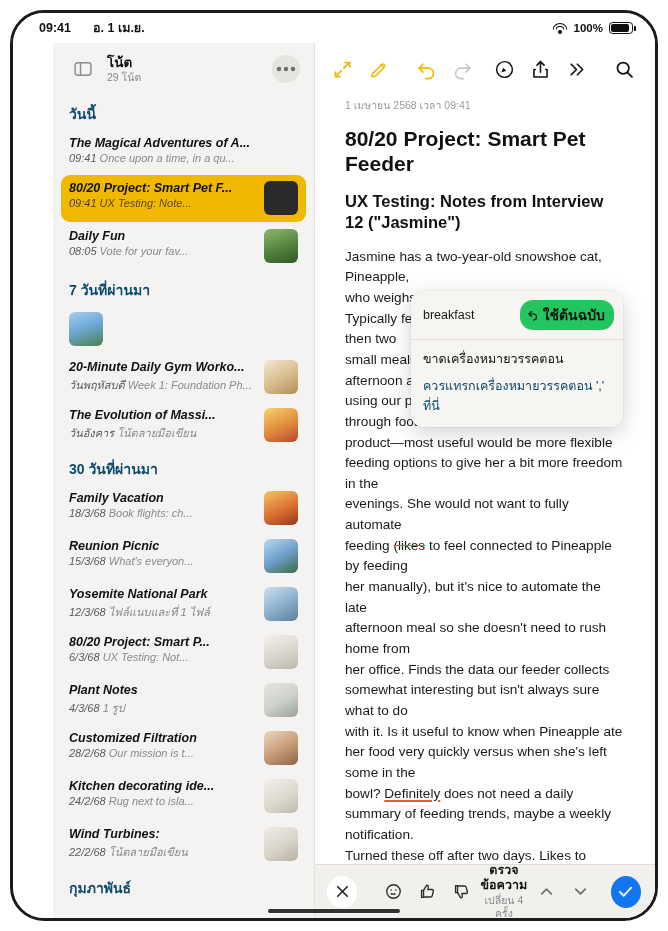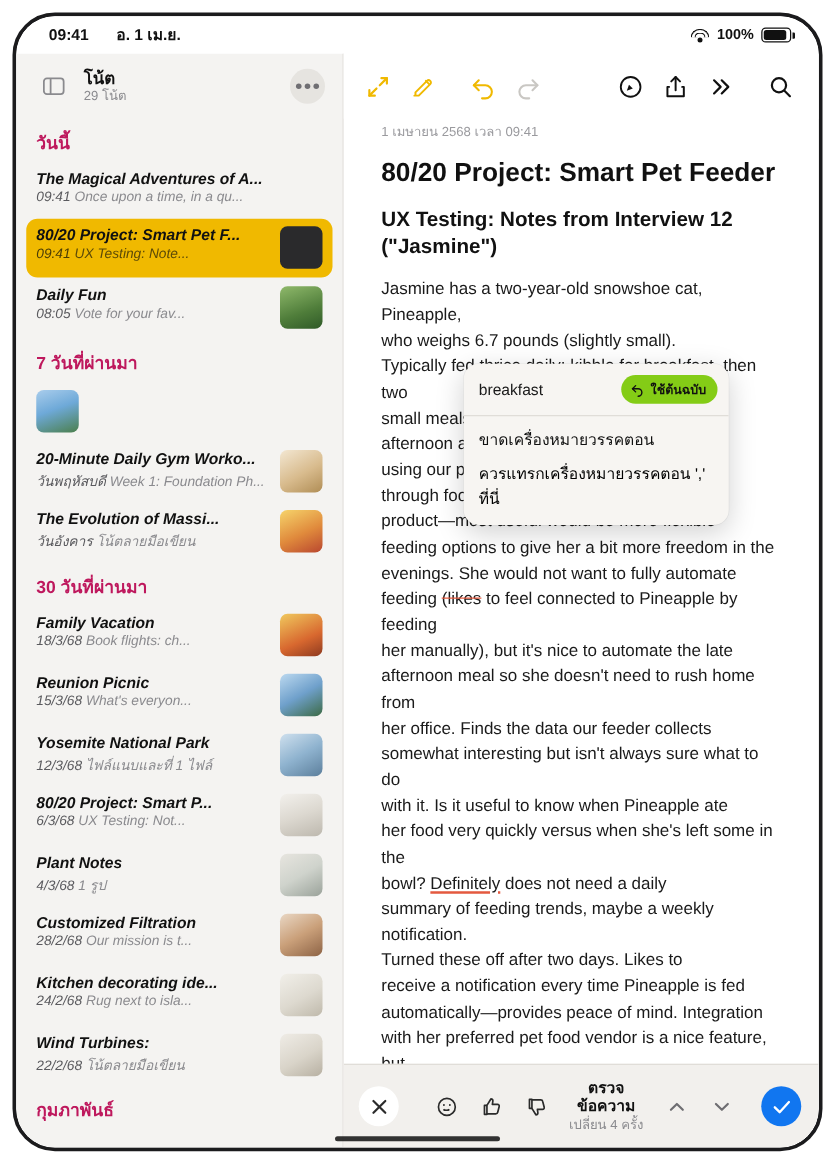--- a/index.html
+++ b/index.html
@@ -61,21 +61,21 @@
     width: 24px; height: 12px; border: 1.4px solid #111; border-radius: 3.5px;
     position: relative; display:inline-block;
   }
   .batt::after {
     content:""; position:absolute; right:-3.5px; top:3.4px;
     width:2px; height:4.5px; background:#111; border-radius:0 1px 1px 0;
   }
   .batt i { position:absolute; left:1.4px; top:1.4px; bottom:1.4px; width:18px; background:#111; border-radius:2px; }
 
   
-  .body { flex: 1; display: flex; min-height: 0; }
+  .body { flex: 1; display: flex; min-height: 0; padding-left: 40px; }
 
   
   .sidebar {
     width: 262px; flex: 0 0 262px;
     background: #f4f3f1;
     border-right: 1px solid #e2e0dc;
     display: flex; flex-direction: column;
     min-height: 0;
   }
   .sb-top {
@@ -90,21 +90,21 @@
     width: 28px; height: 28px; border-radius: 50%;
     display: flex; align-items: center; justify-content: center;
     color: #8a8a8e;
   }
   .icon-btn.circ { background: #e6e4e0; color: #6f6e72; }
   .sidebar-toggle svg { width: 20px; height: 20px; }
   .sb-top .spacer { flex: 1; }
 
   .sb-scroll { flex: 1; overflow: hidden; padding-bottom: 4px; }
   .sb-group {
-    font-size: 14px; font-weight: 700; color: #be185d;
+    font-size: 14px; font-weight: 700; color: #0c4a6e;
     padding: 8px 16px 5px 16px;
   }
   .note-row {
     margin: 0 8px 1px 8px;
     padding: 6px 8px 7px 8px;
     border-radius: 9px;
     display: flex; align-items: flex-start; gap: 8px;
     min-height: 44px;
     font-style: italic;
   }
@@ -183,37 +183,37 @@
     box-shadow: 0 6px 22px rgba(0,0,0,.18), 0 0 0 .5px rgba(0,0,0,.06);
     overflow: hidden;
     font-size: 12px;
   }
   .pop-row1 {
     display: flex; align-items: center; gap: 8px;
     padding: 9px 9px 9px 12px;
   }
   .pop-word { flex: 1; font-size: 12.5px; color: #1a1a1a; }
   .pop-pill {
-    background: #84cc16; color: #111;
+    background: #22c55e; color: #111;
     border-radius: 13px; padding: 4px 9px 4px 7px;
-    font-size: 10px; font-weight: 600;
+    font-size: 14px; font-weight: 600;
     display: flex; align-items: center; gap: 4px;
     white-space: nowrap;
   }
   .pop-pill svg { width: 12px; height: 12px; }
   .pop-sep { height: 1px; background: #e0ddd8; margin: 0 0 0 0; }
   .pop-sugg {
     padding: 9px 12px 4px 12px; font-size: 12.5px; color: #111;
   }
-  .pop-sugg2 { padding: 3px 12px 11px 12px; font-size: 12.5px; color: #000000; }
+  .pop-sugg2 { padding: 3px 12px 11px 12px; font-size: 12.5px; color: #0c4a6e; }
 
   
   .proofbar {
     position: absolute; left: 0; right: 0; bottom: 0;
-    height: 67px;
+    height: 54px;
     background: #f2f0ed;
     border-top: 1px solid #e0ddd8;
     display: flex; align-items: center;
     padding: 0 14px 0 12px;
     gap: 4px;
   }
   .pb-btn {
     width: 32px; height: 32px; border-radius: 50%;
     display: flex; align-items: center; justify-content: center;
     color: #2b2b2b;

